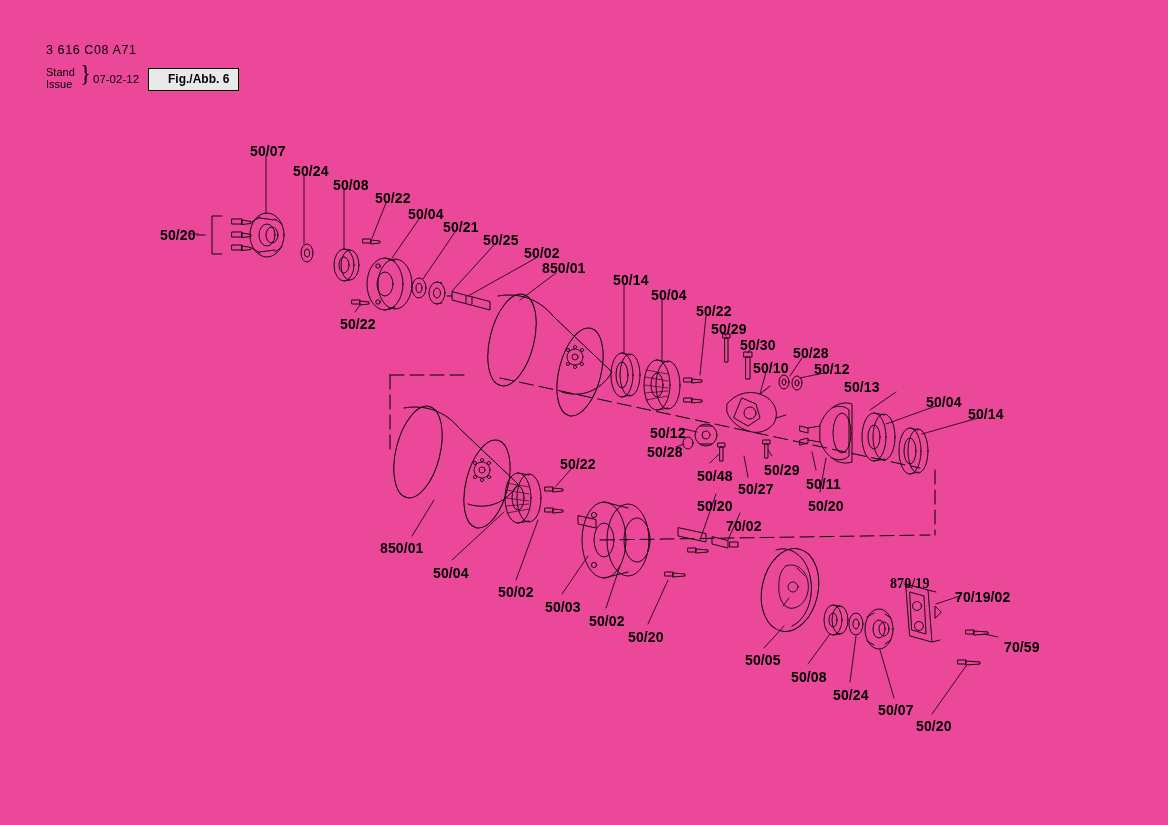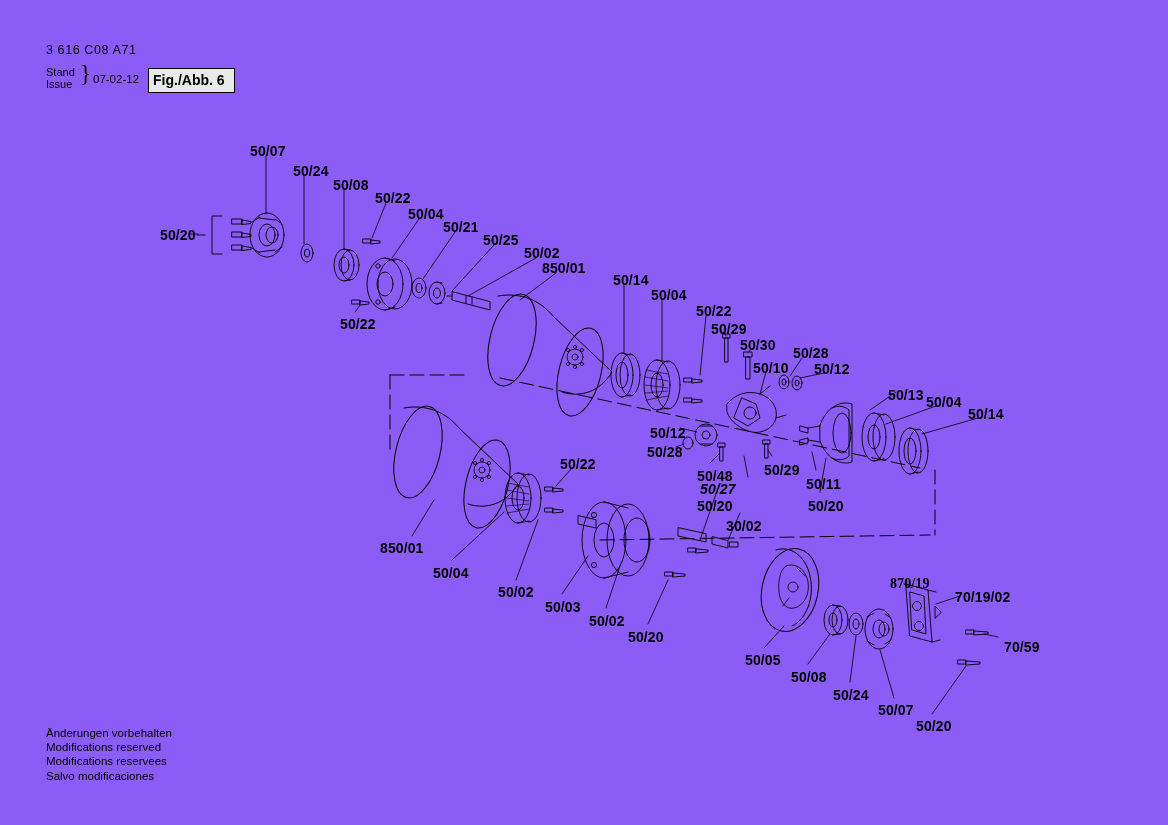--- a/index.html
+++ b/index.html
@@ -9,21 +9,21 @@
   }
   body {
     font-family: "Liberation Sans", sans-serif;
     color: #000000;
   }
   #page {
     position: relative;
     width: 1168px;
     height: 825px;
     overflow: hidden;
-    background: #8b5cf6;
+    background: #ec4899;
   }
   
   .part-number {
     position: absolute;
     left: 46px;
     top: 43px;
     font-size: 12.5px;
     letter-spacing: 0.6px;
     white-space: nowrap;
   }
@@ -50,22 +50,22 @@
     top: 73px;
     font-size: 11.5px;
     white-space: nowrap;
   }
   .fig-box {
     position: absolute;
     left: 148px;
     top: 68px;
     background: #e9e9e9;
     border: 1px solid #000;
-    padding: 3px 9px 4px 4px;
-    font-size: 14px;
+    padding: 3px 9px 4px 19px;
+    font-size: 12px;
     font-weight: bold;
     white-space: nowrap;
   }
   
   .footer {
     position: absolute;
     left: 46px;
     top: 726px;
     font-size: 11.5px;
     line-height: 14.2px;
@@ -448,48 +448,42 @@
   <div class="lbl" style="left:160px; top:227px;">50/20</div>
   <div class="lbl" style="left:340px; top:316px;">50/22</div>
   <div class="lbl" style="left:613px; top:272px;">50/14</div>
   <div class="lbl" style="left:651px; top:287px;">50/04</div>
   <div class="lbl" style="left:696px; top:303px;">50/22</div>
   <div class="lbl" style="left:711px; top:321px;">50/29</div>
   <div class="lbl" style="left:740px; top:337px;">50/30</div>
   <div class="lbl" style="left:753px; top:360px;">50/10</div>
   <div class="lbl" style="left:793px; top:345px;">50/28</div>
   <div class="lbl" style="left:814px; top:361px;">50/12</div>
-  <div class="lbl" style="left:888px; top:379px;margin-top:8px;">50/13</div>
+  <div class="lbl" style="left:844px; top:379px;">50/13</div>
   <div class="lbl" style="left:926px; top:394px;">50/04</div>
   <div class="lbl" style="left:968px; top:406px;">50/14</div>
   <div class="lbl" style="left:650px; top:425px;">50/12</div>
   <div class="lbl" style="left:647px; top:444px;">50/28</div>
   <div class="lbl" style="left:697px; top:468px;">50/48</div>
-  <div class="lbl" style="left:700px; top:481px;font-style:italic;">50/27</div>
+  <div class="lbl" style="left:738px; top:481px;">50/27</div>
   <div class="lbl" style="left:764px; top:462px;">50/29</div>
   <div class="lbl" style="left:806px; top:476px;">50/11</div>
   <div class="lbl" style="left:808px; top:498px;">50/20</div>
   <div class="lbl" style="left:560px; top:456px;">50/22</div>
   <div class="lbl" style="left:380px; top:540px;">850/01</div>
   <div class="lbl" style="left:433px; top:565px;">50/04</div>
   <div class="lbl" style="left:498px; top:584px;">50/02</div>
   <div class="lbl" style="left:545px; top:599px;">50/03</div>
   <div class="lbl" style="left:589px; top:613px;">50/02</div>
   <div class="lbl" style="left:628px; top:629px;">50/20</div>
   <div class="lbl" style="left:697px; top:498px;">50/20</div>
-  <div class="lbl" style="left:726px; top:518px;">30/02</div>
+  <div class="lbl" style="left:726px; top:518px;">70/02</div>
   <div class="lbl" style="left:890px; top:576px;font-family:Liberation Serif, serif;">870/19</div>
   <div class="lbl" style="left:955px; top:589px;">70/19/02</div>
   <div class="lbl" style="left:1004px; top:639px;">70/59</div>
   <div class="lbl" style="left:745px; top:652px;">50/05</div>
   <div class="lbl" style="left:791px; top:669px;">50/08</div>
   <div class="lbl" style="left:833px; top:687px;">50/24</div>
   <div class="lbl" style="left:878px; top:702px;">50/07</div>
   <div class="lbl" style="left:916px; top:718px;">50/20</div>
 
-  <div class="footer">
-    <div>Änderungen vorbehalten</div>
-    <div>Modifications reserved</div>
-    <div>Modifications reservees</div>
-    <div>Salvo modificaciones</div>
-  </div>
 
 </div>
 
 </body></html>

